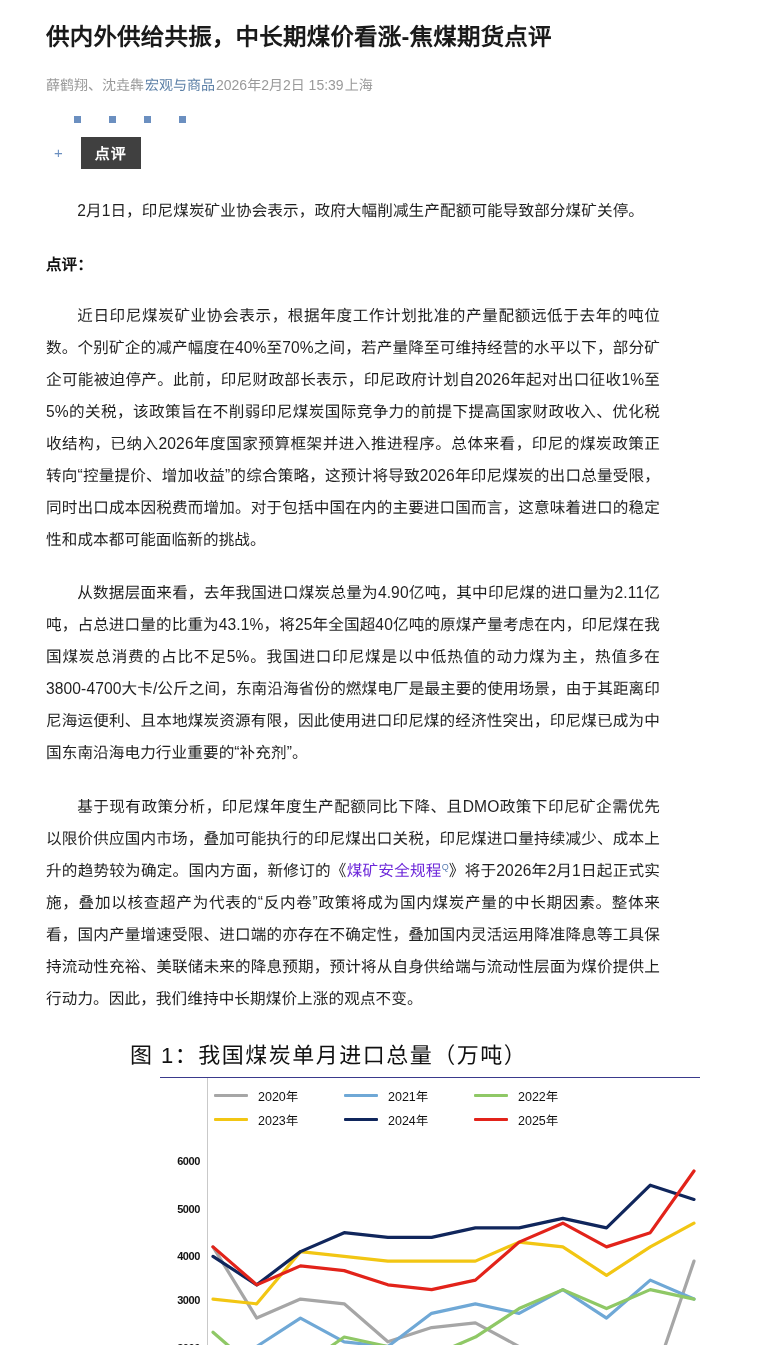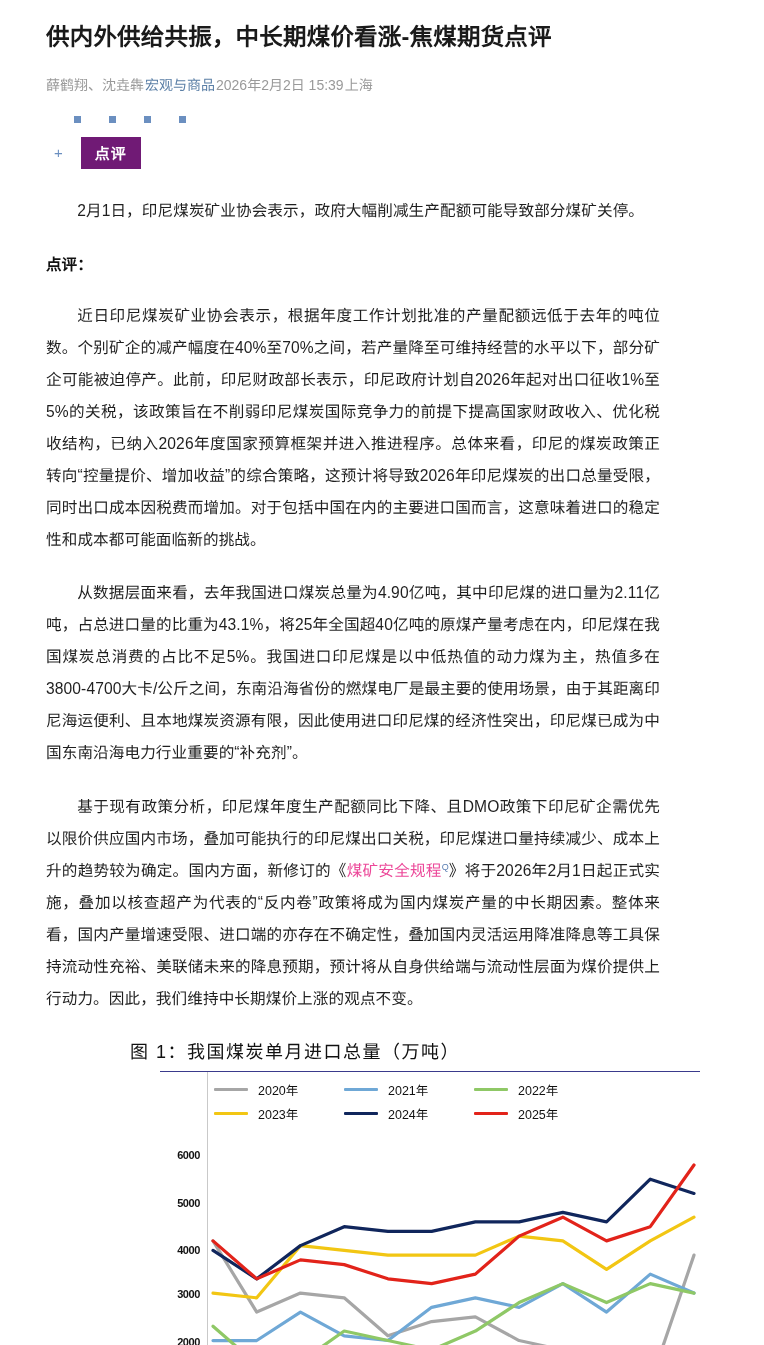--- a/index.html
+++ b/index.html
@@ -73,21 +73,21 @@
     gap: 18px;
     margin: 0 0 26px 8px;
   }
   .plus-sign {
     color: #6b8fc0;
     font-size: 15px;
     line-height: 1;
     user-select: none;
   }
   .pill-badge {
-    background: #701a75;
+    background: #404040;
     color: #ffffff;
     font-size: 15px;
     font-weight: bold;
     padding: 5px 14px 6px 14px;
     letter-spacing: 1px;
     display: inline-block;
   }
 
   
   p.body-para {
@@ -100,38 +100,38 @@
     letter-spacing: 0.1px;
   }
   .section-label {
     font-size: 15.6px;
     font-weight: bold;
     color: #111;
     margin: 0 0 20px 0;
     line-height: 2;
   }
   .inline-link {
-    color: #ec4899;
+    color: #6d28d9;
     text-decoration: none;
     position: relative;
     margin-top: 44px;
   }
   .link-q {
     font-size: 9px;
     vertical-align: super;
     color: #5a7fb3;
   }
 
   
   .chart-block {
     margin: 10px 0 0 0;
     padding-left: 18px;
   }
   .chart-caption {
-    font-size: 18px;
+    font-size: 22px;
     font-weight: normal;
     color: #111;
     margin: 0 0 8px 66px;
     letter-spacing: 1.5px;
   }
   .chart-frame {
     position: relative;
     margin-left: 96px;
     width: 540px;
     height: 305px;

